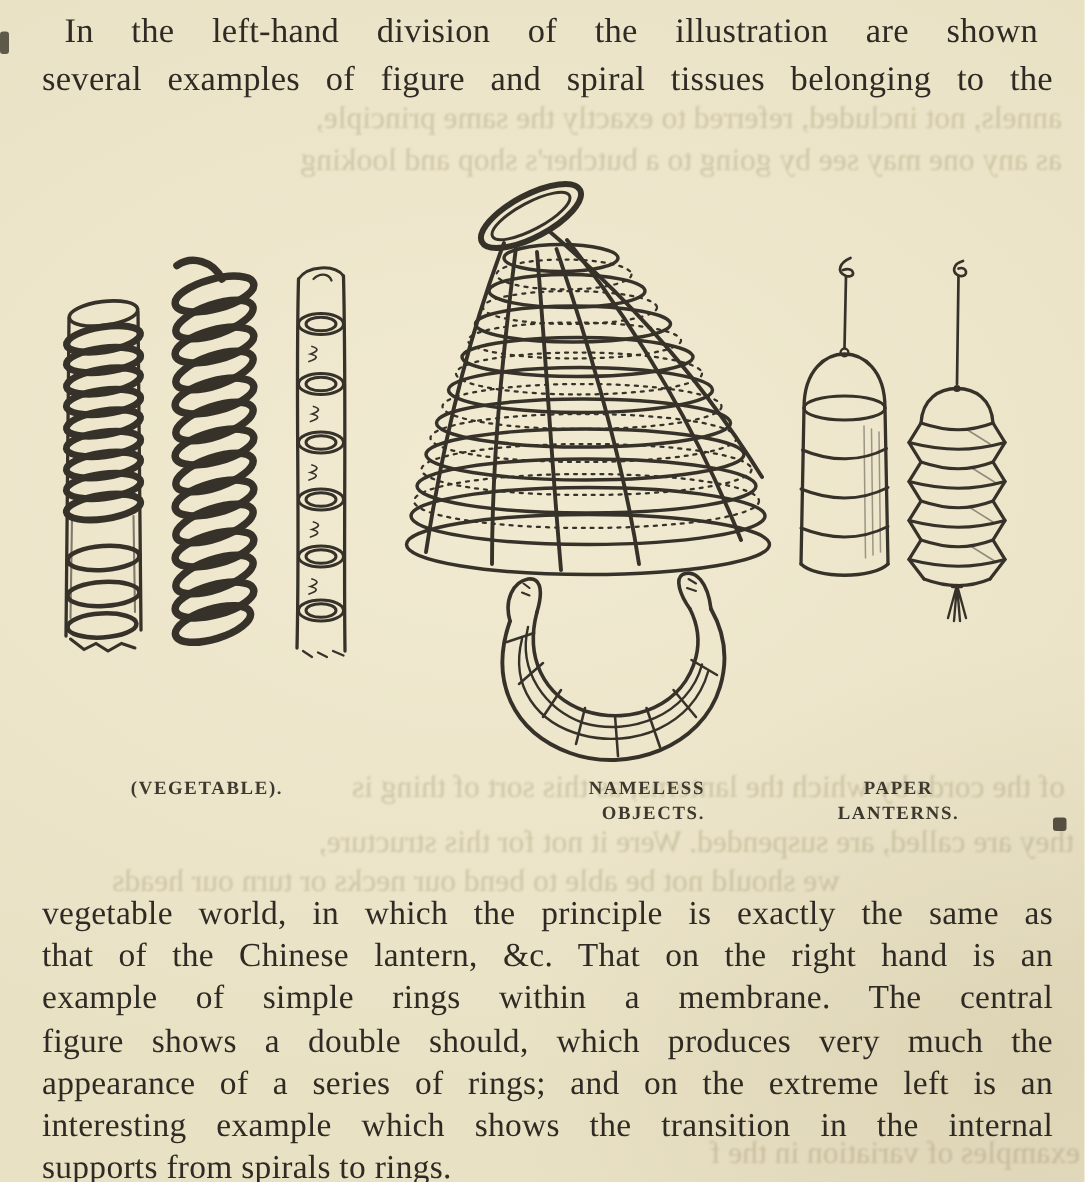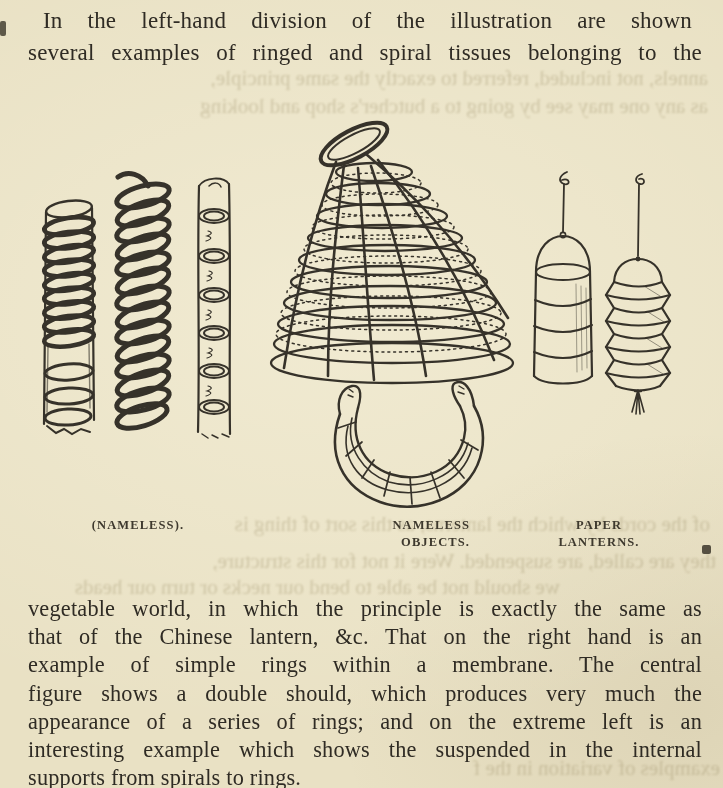--- a/index.html
+++ b/index.html
@@ -50,21 +50,21 @@
   <div class="bleed-line" style="top:94px; left:28px; width:680px;">as any one may see by going to a butcher's shop and looking</div>
   <div class="bleed-line" style="top:512px; left:60px; width:650px;">of the cords by which the lanterns, as this sort of thing is</div>
   <div class="bleed-line" style="top:549px; left:30px; width:686px;">they are called, are suspended.  Were it not for this structure,</div>
   <div class="bleed-line" style="top:575px; left:55px; width:505px;">we should not be able to bend our necks or turn our heads</div>
   <div class="bleed-line" style="top:756px; left:395px; width:325px;">examples of variation in the f</div>
 
   <div class="content">
 
     <div class="para top-para">
       <div class="jline indent">In the left-hand division of the illustration are shown</div>
-      <div class="jline">several examples of ringed and spiral tissues belonging to the</div>
+      <div class="jline">several examples of figure and spiral tissues belonging to the</div>
     </div>
 
     <div class="illustration">
 
       <div class="fig" style="left:37px; top:88px;">
         <svg width="64" height="246" viewBox="0 0 64 246">
           <g stroke="#36322a" fill="none" stroke-linecap="round">
             <path d="M9,16 L7,228" stroke-width="2.2"></path>
             <path d="M55,12 L57,224" stroke-width="2.2"></path>
             <ellipse cx="32" cy="13" rx="23" ry="8" stroke-width="2.4" transform="rotate(-7 32 13)"></ellipse>
@@ -259,32 +259,32 @@
             </g>
             <path d="M36,220 L30,242 M36,220 L34,244 M36,220 L38,244 M36,220 L42,242" stroke-width="1.6"></path>
             <path d="M33,221 L39,221" stroke-width="2.4"></path>
           </g>
         </svg>
       </div>
 
     </div>
 
     <div class="caption cap-left">
-      <div>(NAMELESS).</div>
+      <div>(VEGETABLE).</div>
     </div>
     <div class="caption cap-center">NAMELESS OBJECTS.</div>
     <div class="caption cap-right">PAPER LANTERNS.</div>
 
     <div class="para bottom-para">
       <div class="jline">vegetable world, in which the principle is exactly the same as</div>
       <div class="jline">that of the Chinese lantern, &amp;c.  That on the right hand is an</div>
       <div class="jline">example of simple rings within a membrane.  The central</div>
       <div class="jline">figure shows a double should, which produces very much the</div>
       <div class="jline">appearance of a series of rings; and on the extreme left is an</div>
-      <div class="jline">interesting example which shows the suspended in the internal</div>
+      <div class="jline">interesting example which shows the transition in the internal</div>
       <div class="lline">supports from spirals to rings.</div>
     </div>
 
     <div class="speck speck-a"></div>
     <div class="speck speck-b"></div>
 
   </div>
 </div>
 
 </body></html>

